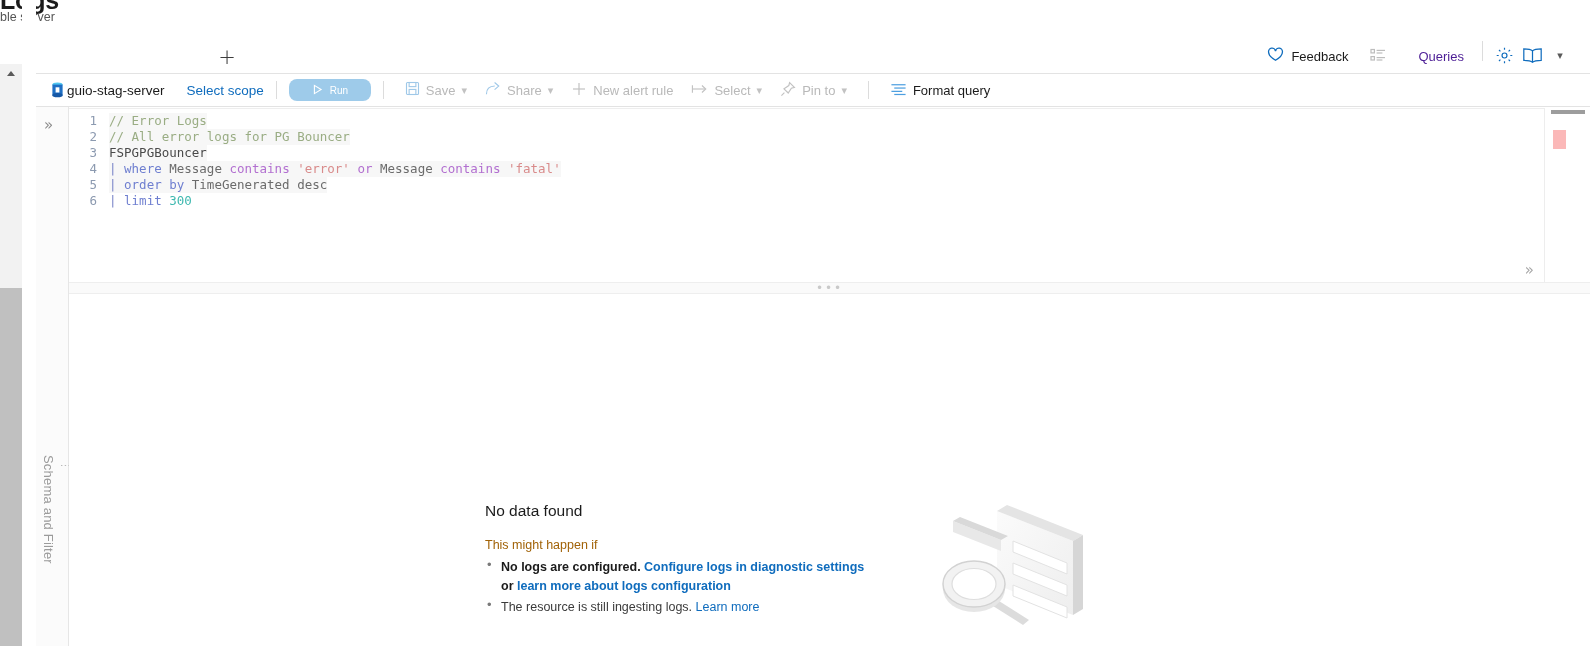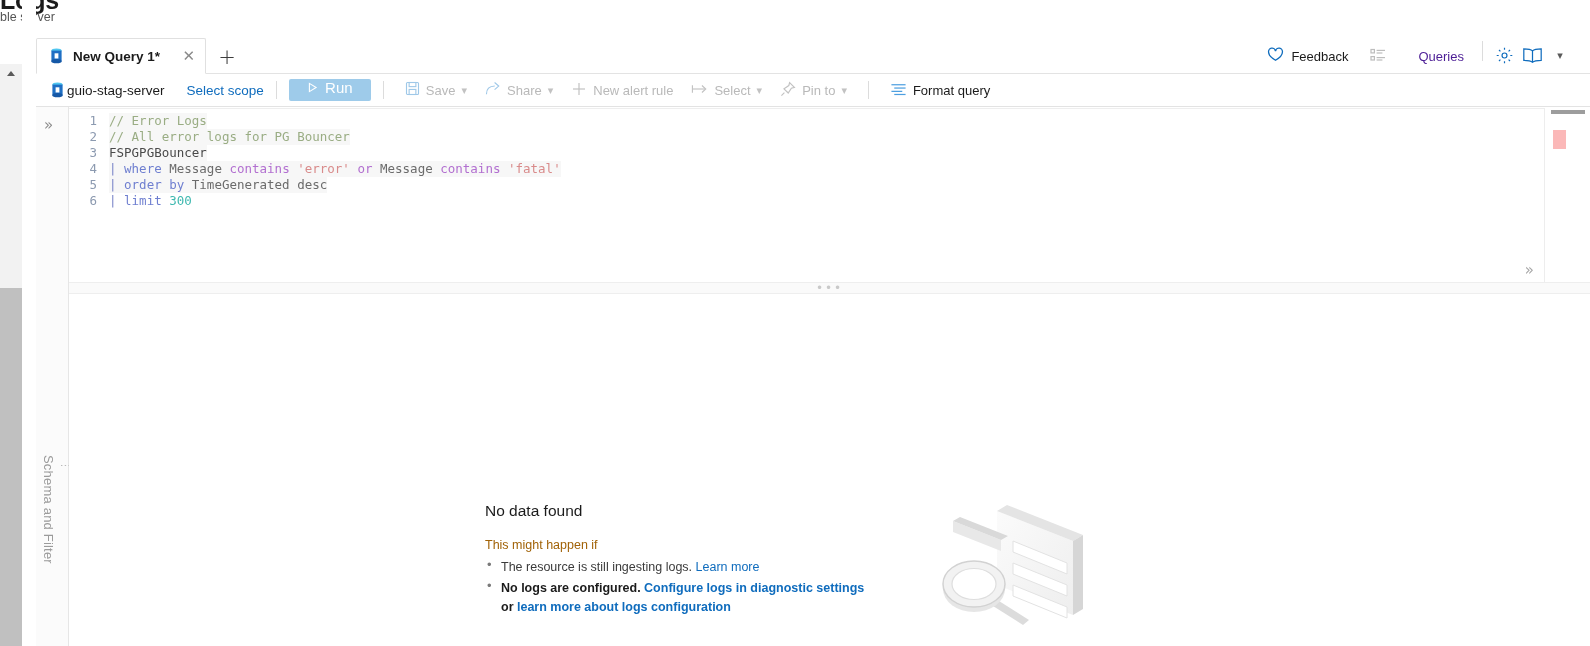--- a/index.html
+++ b/index.html
@@ -107,22 +107,22 @@
     position:absolute; left:36px; top:74px; width:1554px; height:33px;
     display:flex; align-items:center; background:#ffffff;
     border-bottom:1px solid #e3e3e3; padding-left:8px;
   }
   .scope-item { display:flex; align-items:center; gap:2px; padding:0 6px; }
   .scope-name { font-size:13.5px; color:#1b1b1b; white-space:nowrap; }
   .scope-link { font-size:13.5px; color:#0f6cbd; margin-left:16px; cursor:pointer; white-space:nowrap; }
   .cmd-sep { width:1px; height:18px; background:#dcdcdc; margin:0 12px; }
   .run-btn {
     height:22px; min-width:82px; background:#9ecbea; color:#ffffff;
-    display:flex; justify-content:center; gap:7px;
-    font-size:15px; border-radius:2px; cursor:pointer; padding:0 12px;
+    display:flex; align-items:center; justify-content:center; gap:7px;
+    font-size:10px; border-radius:8px; cursor:pointer; padding:0 12px;
   }
   .timerange {
     height:24px; border:1px solid #cfcfcf; border-radius:12px;
     display:flex; align-items:center; padding:0 14px; gap:5px; margin-left:14px;
     font-size:13px; color:#8a8a8a; white-space:nowrap; cursor:pointer;
   }
   .timerange b { color:#6b6b6b; font-weight:700; }
   .cmd-btn {
     display:flex; align-items:center; gap:6px; height:26px; padding:0 9px;
     font-size:13px; color:#b9b9b9; cursor:pointer; white-space:nowrap;
@@ -208,32 +208,20 @@
     <div class="outer-scroll-thumb"></div>
   </div>
   <div class="left-gap"></div>
 
   <div class="schema-rail"></div>
   <div class="schema-expand">»</div>
   <div class="schema-grip">⋮</div>
   <div class="schema-vert-label">Schema and Filter</div>
 
   <div class="tabstrip">
-    <div class="qtab">
-      <span class="dbicon">
-        <svg width="15" height="16" viewBox="0 0 15 16">
-          <ellipse cx="7.5" cy="2.6" rx="5.1" ry="2.1" fill="#50c6f0"></ellipse>
-          <rect x="2.4" y="2.6" width="10.2" height="10.6" fill="#1f6fc4"></rect>
-          <ellipse cx="7.5" cy="13.2" rx="5.1" ry="2.1" fill="#1558a6"></ellipse>
-          <rect x="5.6" y="5.3" width="3.8" height="5.2" fill="#ffffff"></rect>
-        </svg>
-      </span>
-      <span class="qtab-label">New Query 1*</span>
-      <span class="qtab-close">✕</span>
-    </div>
     <div class="tab-add">+</div>
   </div>
 
   <div class="hdr-right">
     <div class="hdr-btn">
       <span>
         <svg width="17" height="15" viewBox="0 0 17 15" fill="none" stroke="#0f6cbd" stroke-width="1.3">
           <path d="M8.5 13.3C8.5 13.3 1.6 9.1 1.6 5.2a3.4 3.4 0 0 1 6.9-1.1 3.4 3.4 0 0 1 6.9 1.1c0 3.9-6.9 8.1-6.9 8.1z"></path>
         </svg>
       </span>
@@ -414,28 +402,28 @@
   <div class="splitter">
     <span class="dots">•••</span>
   </div>
 
   <div class="results">
     <div class="empty-wrap">
       <div class="empty-title">No data found</div>
       <div class="empty-sub">This might happen if</div>
       <ul class="empty-list">
         <li class="empty-li">
-          <span>The resource is still ingesting logs.</span>
-          <span class="lnk plain">Learn more</span>
-        </li>
-        <li class="empty-li">
           <b>No logs are configured.</b>
           <span class="lnk">Configure logs in diagnostic settings</span><br>
           <b>or</b>
           <span class="lnk">learn more about logs configuration</span>
+        </li>
+        <li class="empty-li">
+          <span>The resource is still ingesting logs.</span>
+          <span class="lnk plain">Learn more</span>
         </li>
       </ul>
     </div>
 
   </div>
 
   <div class="illus">
     <svg width="160" height="145" viewBox="0 0 160 145">
       <defs>
         <linearGradient id="g1" x1="0" y1="0" x2="1" y2="1">

